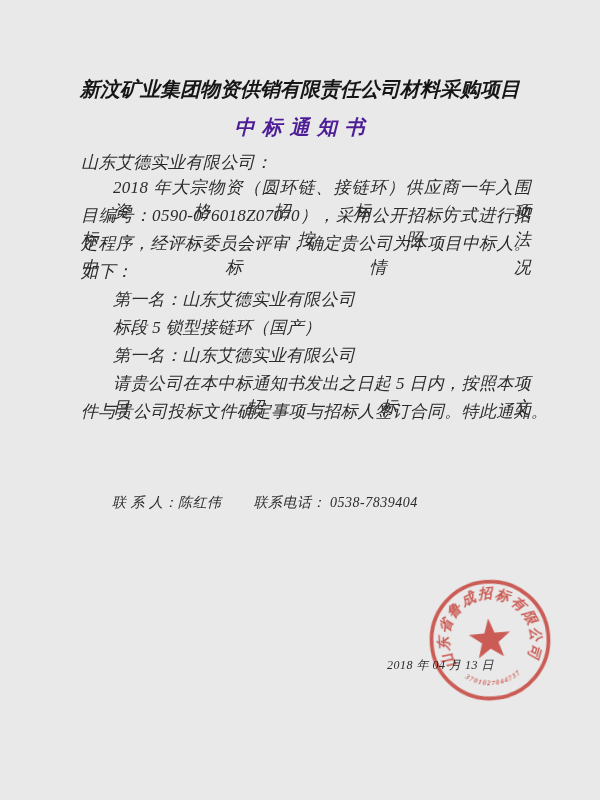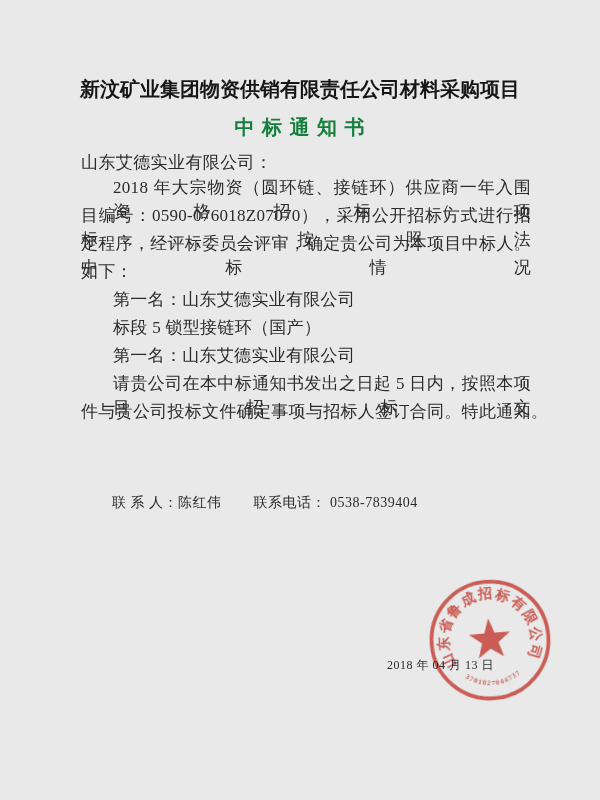--- a/index.html
+++ b/index.html
@@ -13,33 +13,34 @@
     font-family:"Liberation Serif","DejaVu Serif",serif;
     background:#e9e9e9;
   }
   .page{
     position:relative;width:600px;height:800px;overflow:hidden;
     background:
       radial-gradient(120% 90% at 45% 35%, rgba(255,255,255,0.10), rgba(0,0,0,0) 60%),
       linear-gradient(163deg,#f4b4c9 0%, var(--paper) 45%, #f2accross 100%),
       var(--paper);
     color:var(--ink);
+    font-style:italic;
   }
   .title{
     position:absolute;top:76px;left:0;width:600px;
     text-align:center;white-space:nowrap;
     font-family:"Liberation Sans","DejaVu Sans",sans-serif;
     font-weight:700;font-size:20px;letter-spacing:0px;color:#161616;
     margin:0;
   }
   .subtitle{
     position:absolute;top:114px;left:0;width:600px;
     text-align:center;white-space:nowrap;
     font-family:"Liberation Sans","DejaVu Sans",sans-serif;
-    font-weight:700;font-size:20px;letter-spacing:1px;color:#15803d;
+    font-weight:700;font-size:20px;letter-spacing:1px;color:#4c1d95;
     margin:0;
   }
   .addressee{
     position:absolute;top:151px;left:81px;
     font-size:17px;letter-spacing:0.4px;
   }
   .body-lines{
     position:absolute;top:176px;left:81px;width:450px;
     font-size:17px;line-height:24px;letter-spacing:0.3px;
   }

